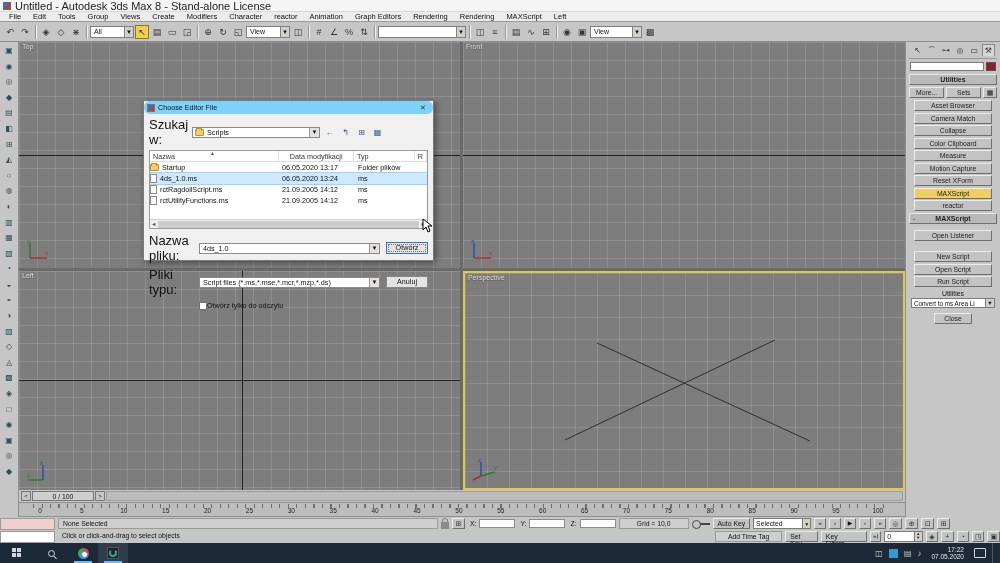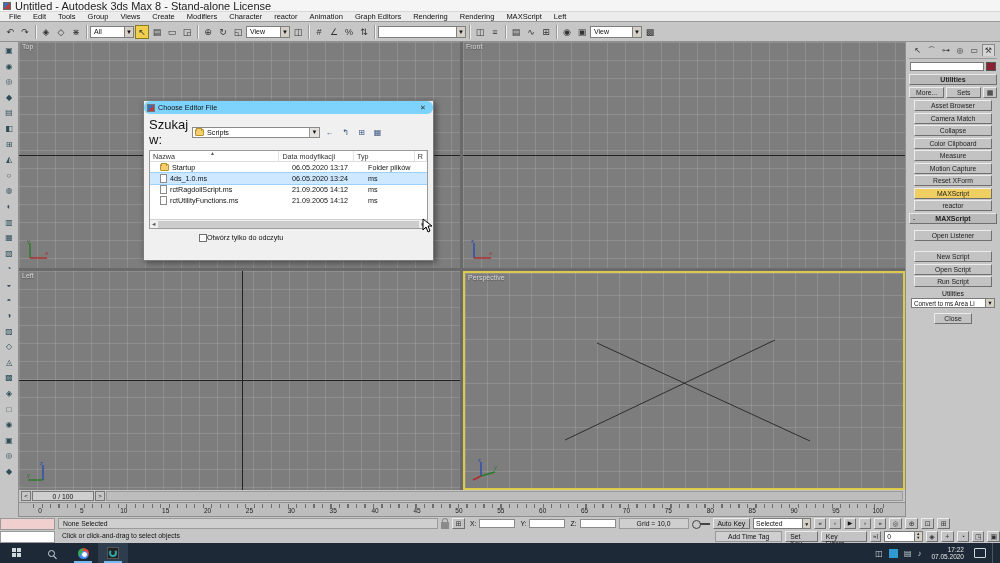--- a/index.html
+++ b/index.html
@@ -72,24 +72,24 @@
   .dlg-toolbar { display:flex; align-items:center; gap:3px; padding:3px 5px; }
   .dlg-combo { width:128px; height:11px; background:#fff; border:1px solid #8a8a8a; display:flex; align-items:center; gap:3px; padding-left:2px; }
   .dlg-combo .caret { margin-left:auto; width:10px; height:100%; background:#e4e2dd; border-left:1px solid #999; font-size:6px; display:flex; align-items:center; justify-content:center; }
   .folder-ico { width:9px; height:7px; background:#f5cf6e; border:1px solid #b99230; border-radius:1px; position:relative; flex:none; }
   .folder-ico::before { content:""; position:absolute; left:0; top:-2px; width:4px; height:2px; background:#f5cf6e; border:1px solid #b99230; border-bottom:none; }
   .file-ico { width:7px; height:9px; background:#fff; border:1px solid #8a8a8a; flex:none; }
   .dlg-tbn { width:13px; height:12px; display:flex; align-items:center; justify-content:center; font-size:8px; color:#35527c; }
   .dlg-list { margin:0 5px; background:#fff; border:1px solid #9a9a9a; height:79px; position:relative; overflow:hidden; }
   .list-head { display:flex; height:11px; border-bottom:1px solid #dcdcdc; color:#333; }
   .list-head > div { padding:1px 3px; border-right:1px solid #e2e2e2; position:relative; }
-  .col-name { width:132px; } .col-date { width:76px; } .col-type { width:62px; } .col-size { flex:1; }
+  .col-name { width:132px; } .col-date { width:76px;text-align:center; } .col-type { width:62px; } .col-size { flex:1; }
   .sort-arrow { position:absolute; left:60px; top:-1px; font-size:5px; color:#555; }
   .list-row { display:flex; height:11px; align-items:center; }
-  .list-row > div { padding:0 10px; overflow:hidden; white-space:nowrap; }
+  .list-row > div { padding:0 0; overflow:hidden; white-space:nowrap; }
   .list-row .cell-name { width:132px; display:flex; align-items:center; gap:3px; }
   .list-row .cell-date { width:76px; } .list-row .cell-type { width:62px; }
   .list-row.selected { background:#cde8ff; outline:1px solid #99d1ff; }
   .hscroll { position:absolute; bottom:0; left:0; right:0; height:9px; background:#f0f0f0; border-top:1px solid #d0d0d0; display:flex; align-items:center; justify-content:space-between; font-size:5.5px; color:#555; padding:0 1px; }
   .hthumb { flex:1; height:7px; background:#cdcdcd; margin:0 2px; }
   .dlg-bottom { padding:4px 5px 0; display:grid; grid-template-columns:50px 1fr 48px; grid-row-gap:4px; align-items:center; }
   .dlg-label { font-size:13px; }
   .dlg-input { height:11px; background:#fff; border:1px solid #8a8a8a; display:flex; align-items:center; padding-left:3px; }
   .dlg-input .caret { margin-left:auto; width:10px; height:100%; background:#e4e2dd; border-left:1px solid #999; font-size:6px; display:flex; align-items:center; justify-content:center; }
   .dlg-btn { width:42px; height:12px; margin-left:6px; background:#e3e3e3; border:1px solid #888; font-size:7.2px; text-align:center; line-height:10px; }
@@ -425,20 +425,34 @@
           </div>
         <div class="cell-date">21.09.2005 14:12</div>
         <div class="cell-type">ms</div>
       </div>
       <div class="hscroll">
         <span>◄</span>
         <span class="hthumb"></span>
         <span>►</span>
       </div>
     </div>
+    <div class="dlg-bottom">
+      <span class="dlg-label">Nazwa pliku:</span>
+      <div class="dlg-input">
+        <span>4ds_1.0</span>
+        <span class="caret">▼</span>
+      </div>
+      <div class="dlg-btn default">Otwórz</div>
+      <span class="dlg-label">Pliki typu:</span>
+      <div class="dlg-input">
+        <span style="overflow:hidden;white-space:nowrap">Script files (*.ms,*.mse,*.mcr,*.mzp,*.ds)</span>
+        <span class="caret">▼</span>
+      </div>
+      <div class="dlg-btn">Anuluj</div>
+    </div>
     <div class="chk-row">
       <span class="chk-box"></span>
       <span>Otwórz tylko do odczytu</span>
     </div>
   </div>
 
   <svg class="cursor" width="12" height="16">
     <polygon points="1,1 1,12 4,9 6,14 8,13 6,8 10,8" fill="#fff" stroke="#000" stroke-width="1"></polygon>
   </svg>
 

